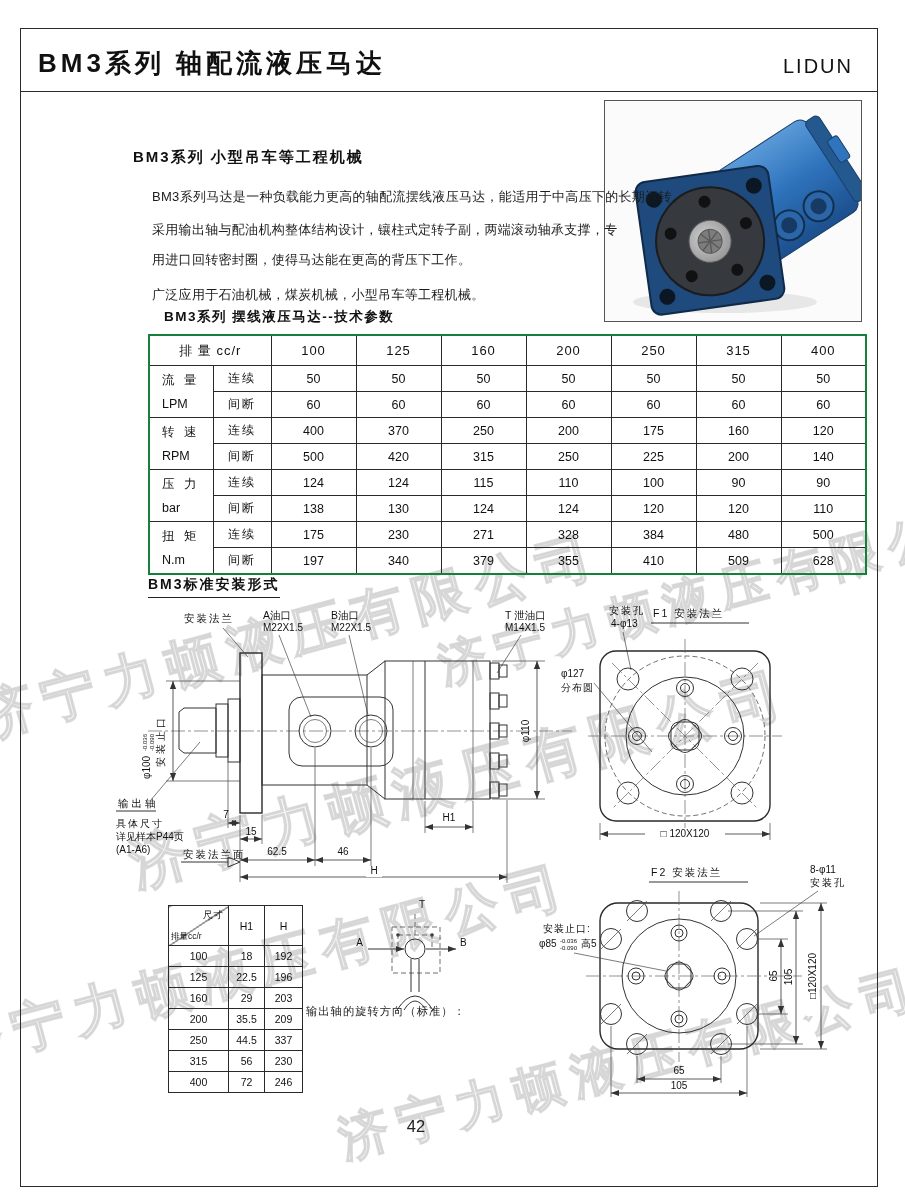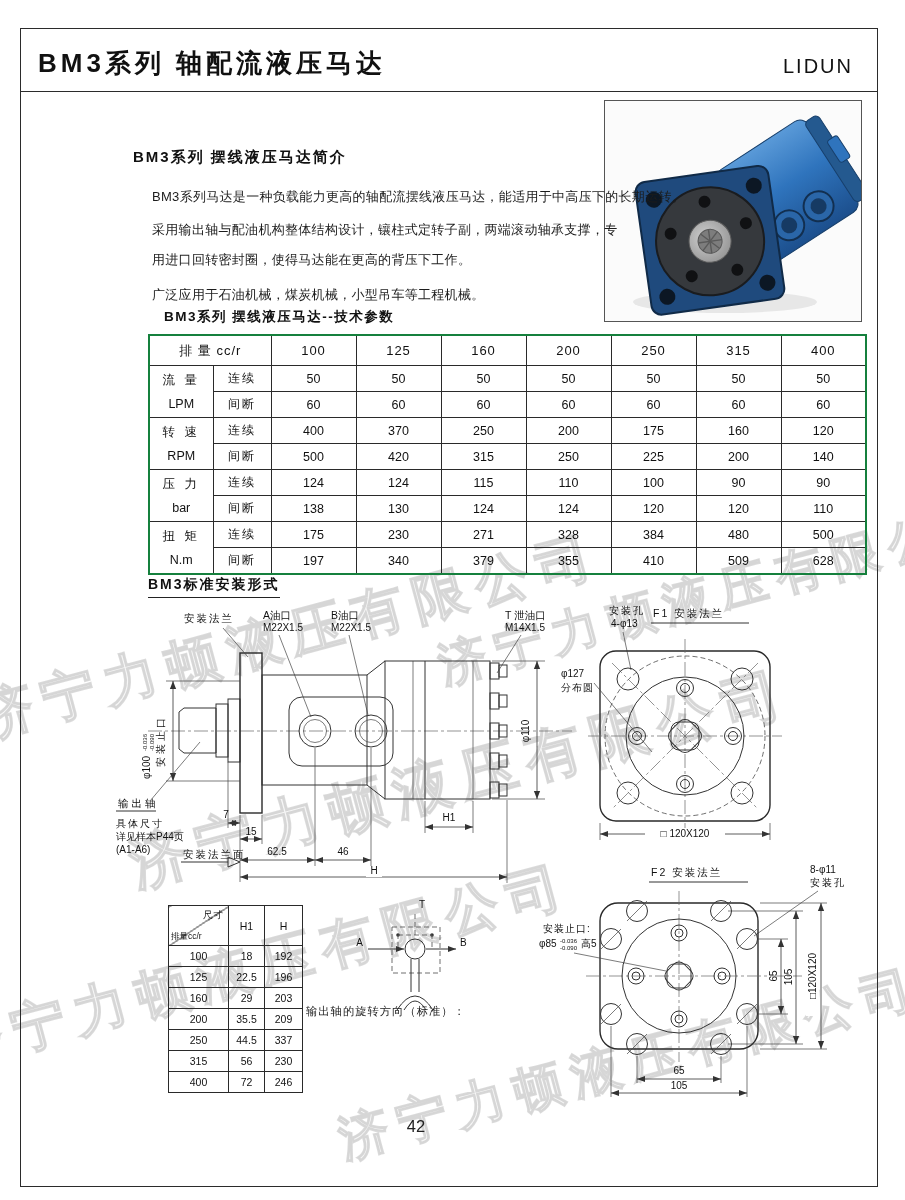--- a/index.html
+++ b/index.html
@@ -16,21 +16,21 @@
   .para{left:152px;color:#1c1c1c;font-size:13px;letter-spacing:.3px;line-height:30px;}
   #p1{top:182px;white-space:nowrap;}
   #p2{top:215px;width:468px;}
   #p3{top:280px;white-space:nowrap;}
   #spec-title{left:148px;top:308px;font-size:13.5px;font-weight:bold;letter-spacing:1.5px;margin-left:16px;}
   
   #spec-wrap{left:148px;top:334px;}
   table.spec{border-collapse:collapse;table-layout:fixed;width:717px;border:2px solid #15803d;}
   table.spec td{border:1px solid #2a2a2a;height:25px;font-size:12.5px;text-align:center;padding:0;color:#111;}
   table.spec td.hd{height:29px;font-size:13px;letter-spacing:1px;}
-  table.spec td.param{text-align:center;padding-left:0;}
+  table.spec td.param{text-align:left;padding-left:12px;}
   table.spec td.param span{display:block;line-height:24px;letter-spacing:3px;}
   table.spec td.param span.unit{letter-spacing:0;}
   table.spec td.mode{letter-spacing:2px;font-size:12px;}
   
   #inst-title{left:148px;top:576px;font-size:14px;font-weight:bold;letter-spacing:2px;border-bottom:1.5px solid #222;padding-bottom:3px;}
   
   #dims-wrap{left:168px;top:905px;}
   table.dims{border-collapse:collapse;table-layout:fixed;width:134px;border:1.5px solid #222;}
   table.dims td{border:1px solid #2a2a2a;height:18px;font-size:10.5px;text-align:center;color:#111;}
   table.dims td.hd{height:37px;font-size:10.5px;}
@@ -122,21 +122,21 @@
         <g stroke="#5a5a5a" stroke-width="1.4">
           <line x1="105" y1="129" x2="105" y2="153"></line>
             <line x1="93" y1="141" x2="117" y2="141"></line>
           <line x1="96.5" y1="132.5" x2="113.5" y2="149.5"></line>
             <line x1="113.5" y1="132.5" x2="96.5" y2="149.5"></line>
         </g>
       </g>
     </svg>
   </div>
 
-  <div class="abs z2" id="intro-title">BM3系列 摆线液压马达简介</div>
+  <div class="abs z2" id="intro-title">BM3系列 小型吊车等工程机械</div>
   <div class="abs z2 para" id="p1">BM3系列马达是一种负载能力更高的轴配流摆线液压马达，能适用于中高压下的长期运转。</div>
   <div class="abs z2 para" id="p2">采用输出轴与配油机构整体结构设计，镶柱式定转子副，两端滚动轴承支撑，专用进口回转密封圈，使得马达能在更高的背压下工作。</div>
   <div class="abs z2 para" id="p3">广泛应用于石油机械，煤炭机械，小型吊车等工程机械。</div>
   <div class="abs z2" id="spec-title">BM3系列 摆线液压马达--技术参数</div>
 
   <div class="abs z2" id="spec-wrap">
     <table class="spec">
       <colgroup>
           <col style="width:64px">
           <col style="width:58px">

